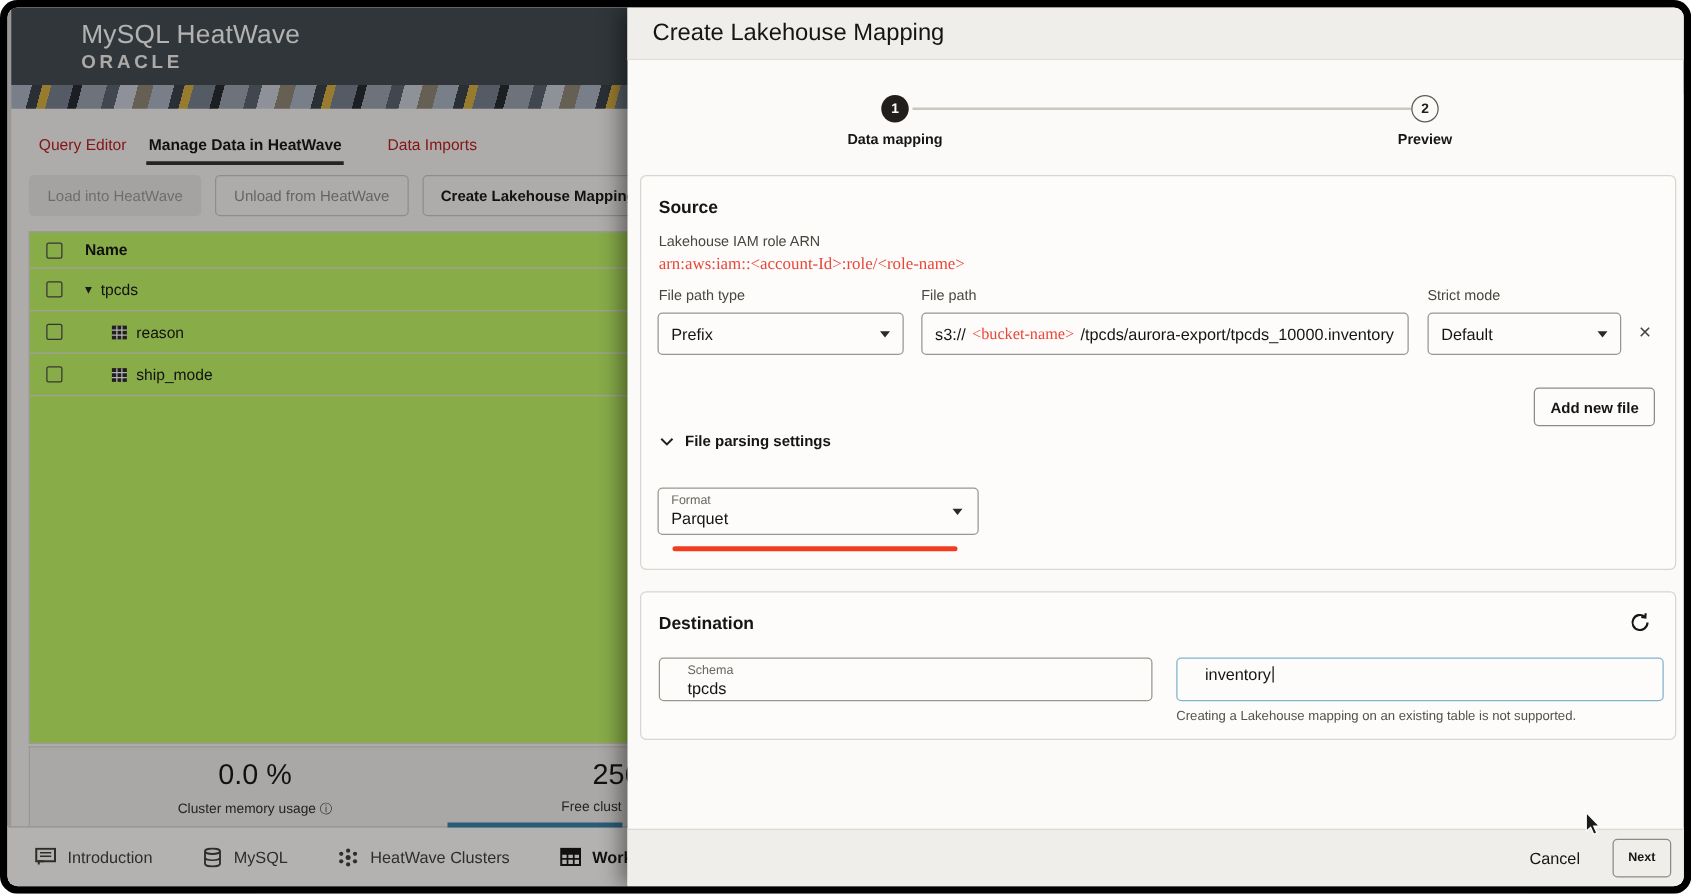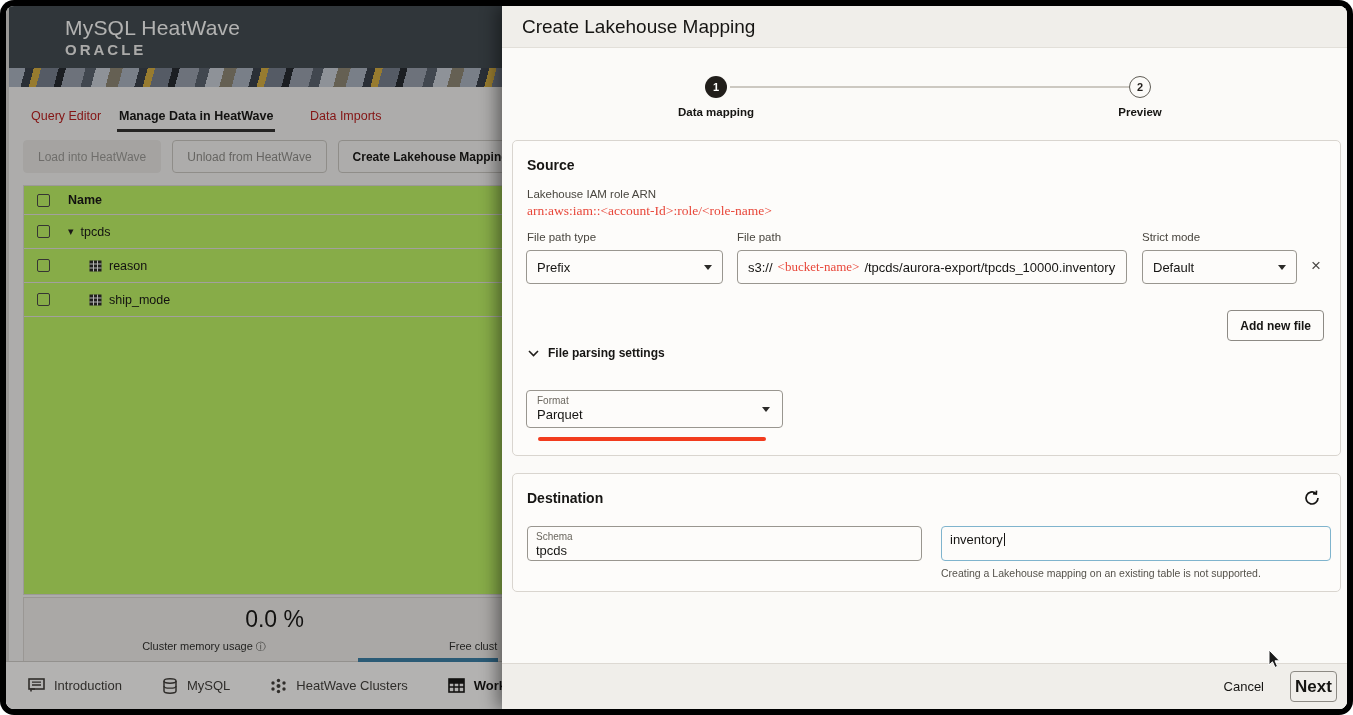--- a/index.html
+++ b/index.html
@@ -65,21 +65,21 @@
   .t-row.header .t-name { font-weight: 700; }
   .caret-exp { font-size: 11px; color: #211f1c; }
   .tbl-icon { width: 13px; height: 12px; flex: none; }
   .indent { width: 14px; flex: none; }
   .stats-card {
     position: absolute; left: 17px; bottom: 48px; width: 500px; height: 64px;
     background: #efedea; border: 1px solid #d8d5d0; border-bottom: none;
   }
   .stat1 { position: absolute; left: 80px; top: 8px; width: 200px; text-align: center; }
   .stat2 { position: absolute; left: 425px; top: 8px; width: 220px; text-align: left; white-space: nowrap; }
-  .stat-value { font-size: 23px; color: #161513; text-align: right; }
+  .stat-value { font-size: 23px; color: #161513; }
   .stat-label { font-size: 11px; color: #2f2e2c; margin-top: 7px; }
   .info-glyph { font-size: 10px; color: #4a4845; }
   .bottom-nav {
     position: absolute; left: 0; bottom: 0; right: 0; height: 48px;
     background: #fcfbfa; border-top: 1px solid #cfccc7;
     display: flex; align-items: center; padding-left: 22px; gap: 40px;
   }
   .nav-indicator { position: absolute; left: 352px; bottom: 47px; width: 140px; height: 4px; background: #3a7fa5; z-index: 2; }
   .nav-item { display: flex; align-items: center; gap: 9px; font-size: 13px; color: #403d39; white-space: nowrap; }
   .nav-item.active { font-weight: 700; color: #161513; }
@@ -137,35 +137,35 @@
   .fmt-field {
     position: absolute; left: 13px; top: 249px; width: 257px; height: 38px;
     border: 1px solid #99968f; border-radius: 4px; background: #fdfcfa;
     padding: 4px 10px 0 10px;
   }
   .float-label { font-size: 10px; color: #6b675f; display: block; }
   .float-value { font-size: 13px; color: #161513; display: block; margin-top: 1px; }
   .fmt-field .caret { position: absolute; right: 12px; top: 16px; width: 0; height: 0; border-left: 4.5px solid transparent; border-right: 4.5px solid transparent; border-top: 5.5px solid #2b2a28; }
   .red-underline { position: absolute; left: 25px; top: 296px; width: 228px; height: 4px; background: #f23c1e; border-radius: 2px; }
   .refresh-btn { position: absolute; right: 18px; top: 14px; width: 20px; height: 20px; }
-  .dest-field { position: absolute; top: 52px; height: 35px; border: 1px solid #99968f; border-radius: 4px; background: #fdfcfa; padding: 4px 10px 0 8px; }
+  .dest-field { position: absolute; top: 52px; height: 35px; border: 1px solid #99968f; border-radius: 4px; background: #fdfcfa; padding: 4px 10px 0 22px; }
   .dest-field.schema { left: 14px; width: 395px; }
   .dest-field.table { left: 428px; width: 390px; border: 1.5px solid #7fb4cd; }
   .dest-field.table .float-label { color: #2a6d92; font-weight: 700; }
   .text-caret { display: inline-block; width: 1px; height: 13px; background: #161513; vertical-align: -2px; margin-left: 1px; }
   .helper-text { position: absolute; left: 428px; top: 93px; font-size: 10.5px; color: #55524b; }
   .drawer-footer {
     position: absolute; left: 0; right: 0; bottom: 0; height: 46px;
     background: #f0eeea; border-top: 1px solid #ddd9d3;
     display: flex; align-items: center; justify-content: flex-end; gap: 26px; padding-right: 10px;
   }
   .cancel-btn { font-size: 13px; color: #161513; background: none; border: none; font-family: "Liberation Sans", sans-serif; }
   .next-btn {
     height: 31px; width: 47px; border: 1px solid #8d8a84; border-radius: 4px;
-    background: #f0eeea; font-size: 17px; font-weight: 700; color: #161513;
+    background: #f0eeea; font-size: 10px; font-weight: 700; color: #161513;
     font-family: "Liberation Sans", sans-serif;
   }
   .mouse-cursor { position: absolute; left: 1262px; top: 644px; z-index: 20; }
 </style>
 </head>
 <body>
 
 <div class="frame">
 <div class="screen">
 

